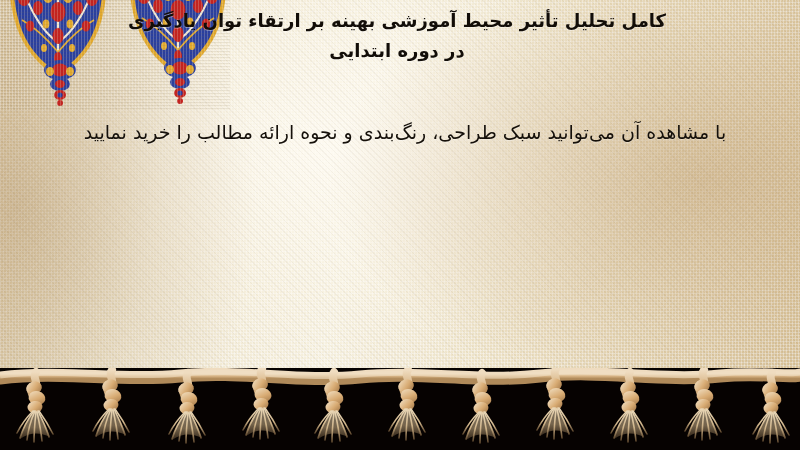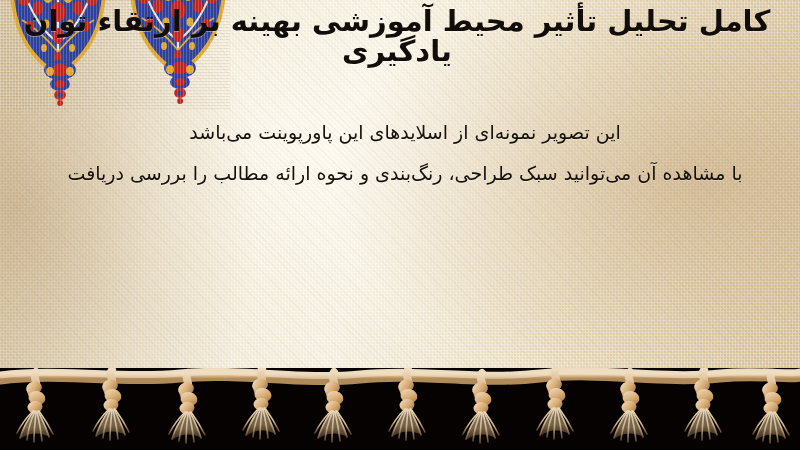--- a/index.html
+++ b/index.html
@@ -82,21 +82,21 @@
     width: 800px;
     height: 378px;
   }
   .title {
     position: absolute;
     right: 18px;
     top: 6px;
     width: 770px;
     text-align: center;
     color: #120d08;
-    font-size: 29px;
+    font-size: 18px;
     font-weight: bold;
     line-height: 30px;
     letter-spacing: 0px;
     text-shadow: 0 1px 0 rgba(255,255,255,0.35);
   }
   .title .tline { display: block; }
 
   .body-lines {
     position: absolute;
     right: 0;
@@ -183,25 +183,25 @@
           <use href="#pendant" transform="translate(180,68)"></use>
         </g>
       <rect x="0" y="0" width="230" height="110" fill="url(#weavepx)"></rect>
     </svg>
   </div>
 
   <div class="text-layer">
 
     <div class="title">
       <span class="tline">کامل تحلیل تأثیر محیط آموزشی بهینه بر ارتقاء توان یادگیری</span>
+      <span class="tline">در دوره ابتدایی</span>
     </div>
 
     <div class="body-lines">
-      <span class="bline">این تصویر نمونه‌ای از اسلایدهای این پاورپوینت می‌باشد</span>
-      <span class="bline">با مشاهده آن می‌توانید سبک طراحی، رنگ‌بندی و نحوه ارائه مطالب را بررسی دریافت</span>
+      <span class="bline">با مشاهده آن می‌توانید سبک طراحی، رنگ‌بندی و نحوه ارائه مطالب را خرید نمایید</span>
     </div>
 
   </div>
 
   <div class="fringe-band">
     <svg width="800" height="82" viewBox="0 0 800 82" xmlns="http://www.w3.org/2000/svg">
       <defs>
         <linearGradient id="cordg" x1="0" y1="0" x2="0" y2="1">
           <stop offset="0%" stop-color="#efdcc0"></stop>
           <stop offset="45%" stop-color="#d9b687"></stop>

